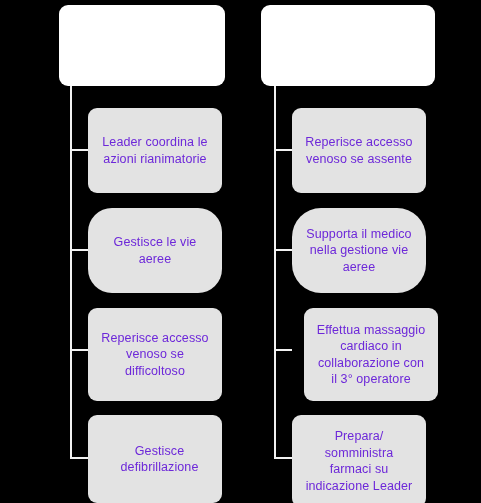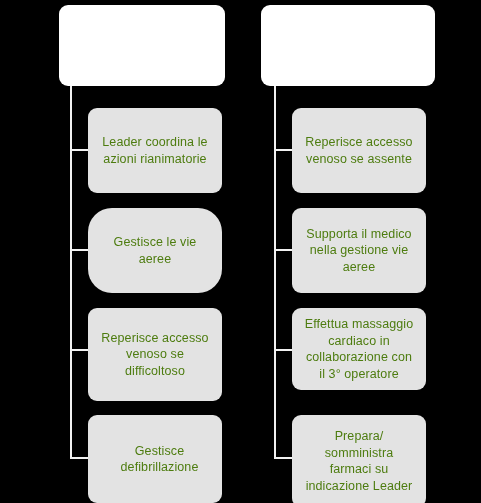--- a/index.html
+++ b/index.html
@@ -77,21 +77,21 @@
     box-sizing: border-box;
     display: flex;
     align-items: center;
     justify-content: center;
     padding: 5px 7px;
   }
   .child-label {
     display: block;
     width: 100%;
     text-align: center;
-    color: #4d7c0f;
+    color: #6d28d9;
     font-size: 12.5px;
     line-height: 1.32;
     white-space: pre-line;
     letter-spacing: 0.1px;
   }
 </style>
 </head>
 <body>
 
 <div id="canvas">
@@ -142,27 +142,27 @@
     <div class="stub" style="top:149px;"></div>
     <div class="stub" style="top:249px;"></div>
     <div class="stub" style="top:349px;"></div>
     <div class="stub" style="top:457px;"></div>
 
     <div class="child-node" style="top:108px;">
       <span class="child-label">Reperisce accesso
 venoso se assente</span>
     </div>
 
-    <div class="child-node" style="top:208px;">
+    <div class="child-node" style="top:208px;border-radius:29px;">
       <span class="child-label">Supporta il medico
 nella gestione vie
 aeree</span>
     </div>
 
-    <div class="child-node" style="top:308px; height:82px;">
+    <div class="child-node" style="top:308px; height:93px;margin-left:12px;">
       <span class="child-label">Effettua massaggio
 cardiaco in
 collaborazione con
 il 3° operatore</span>
     </div>
 
     <div class="child-node" style="top:415px; height:92px;">
       <span class="child-label">Prepara/
 somministra
 farmaci su

